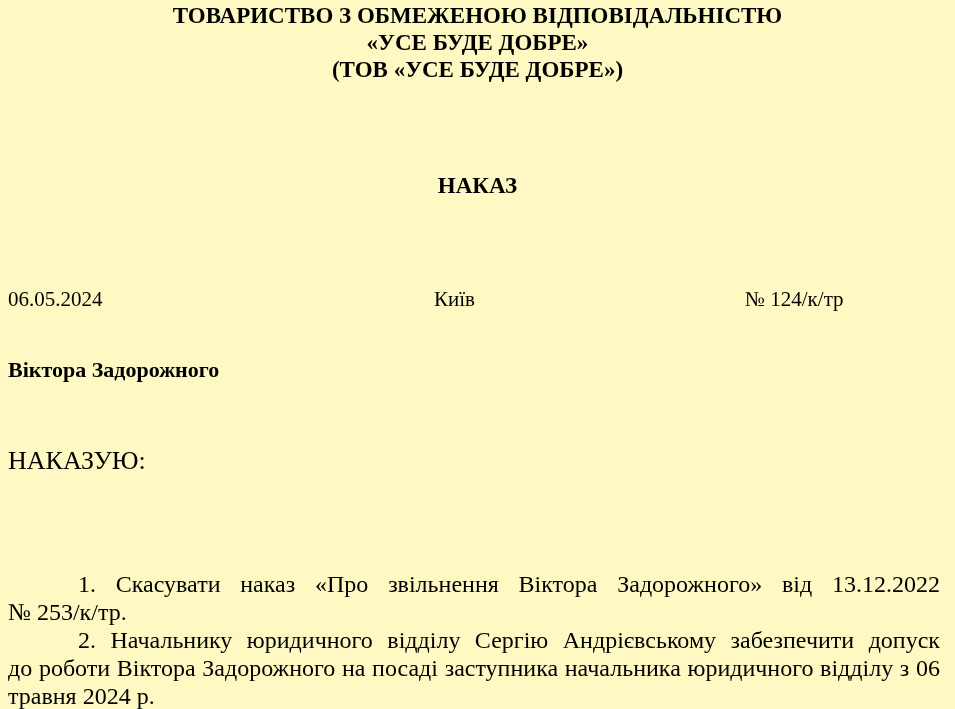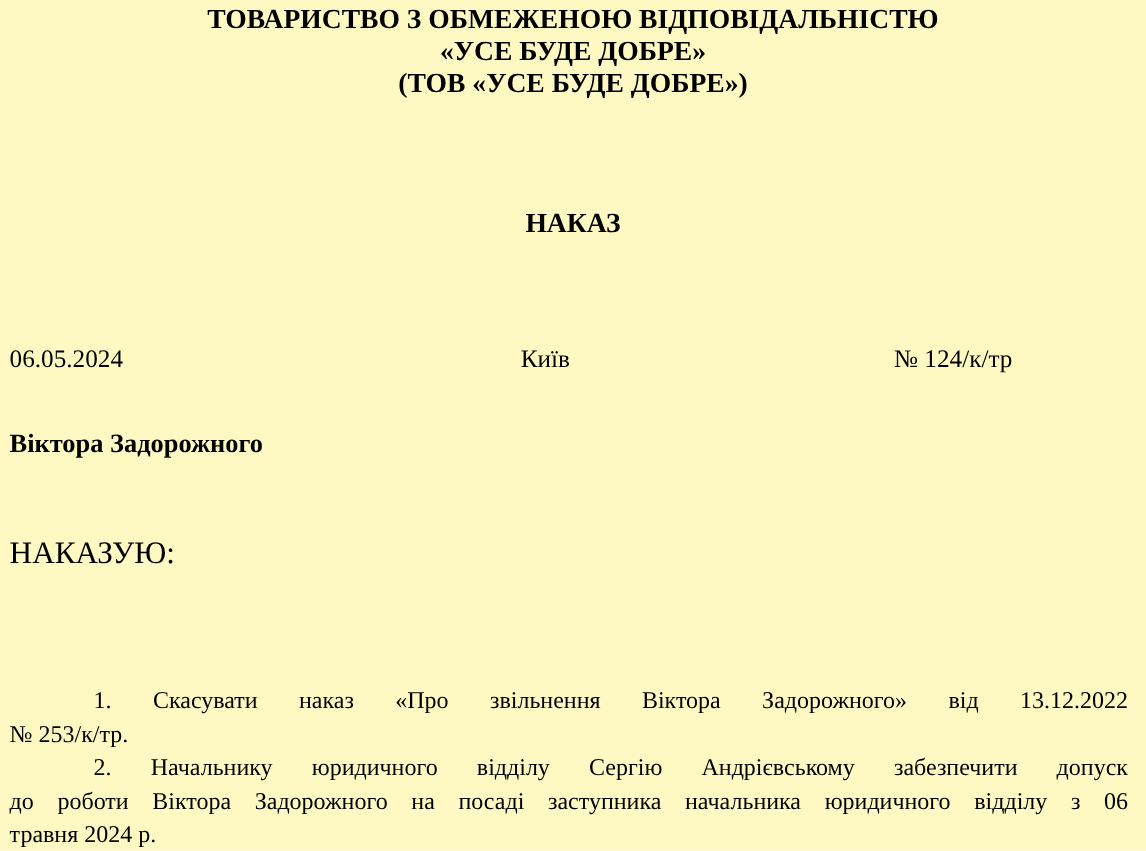--- a/index.html
+++ b/index.html
@@ -70,21 +70,21 @@
     top: 447px;
     left: 8px;
     font-size: 26px;
     line-height: 28px;
   }
   .body-text {
     position: absolute;
     top: 570px;
     left: 8px;
     right: 15px;
-    font-size: 20px;
+    font-size: 24px;
     line-height: 28px;
   }
   .body-text .line {
     white-space: normal;
   }
   .line-fill {
     text-align: justify;
     text-align-last: justify;
   }
   .line-last {

